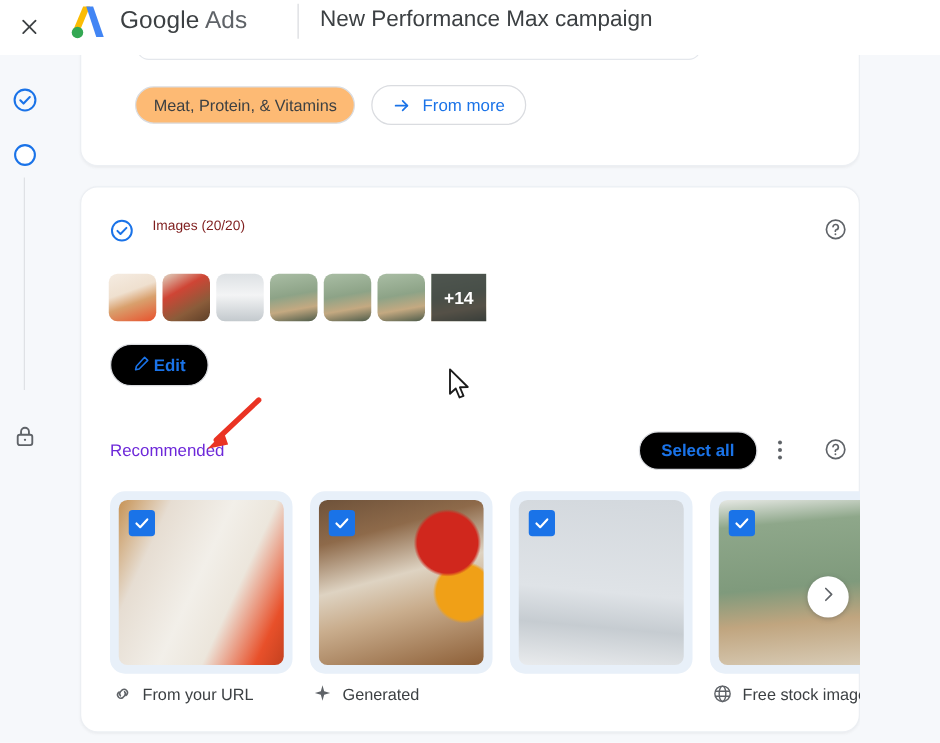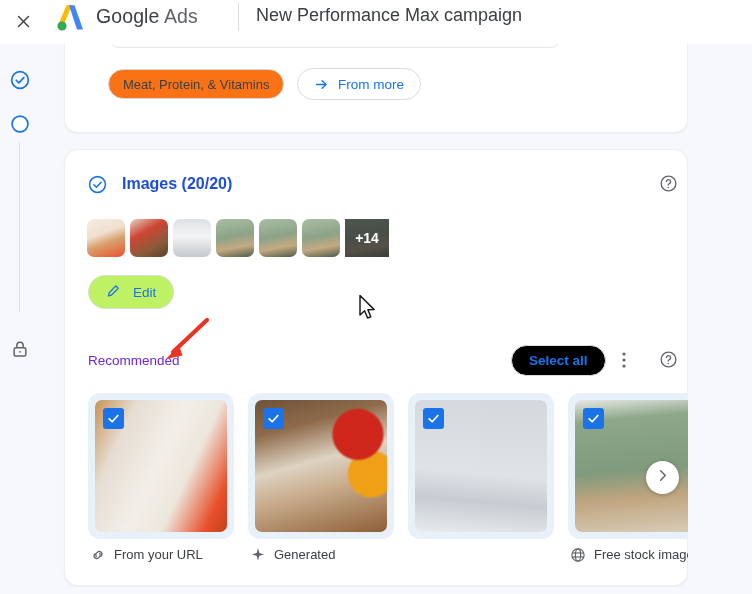--- a/index.html
+++ b/index.html
@@ -67,36 +67,36 @@
     position: absolute; left: 44px; top: -14px; width: 452px; height: 62px;
     border: 1px solid #e4e7ec; border-radius: 10px; background:#fff;
   }
   .card-main  { left: 64px; top: 149px; width: 624px; height: 437px; }
 
   
   .chip {
     position: absolute; left: 108px; top: 69px; height: 30px;
     display: inline-flex; align-items: center; padding: 0 14px;
     border: 1px solid #dadce0; border-radius: 16px;
-    font-size: 13px; color: #3c4043; background:#f97316; white-space: nowrap;
+    font-size: 13px; color: #3c4043; background:#fdba74; white-space: nowrap;
   }
   .viewmore-btn {
     position: absolute; left: 297px; top: 68px; height: 32px;
     display: inline-flex; align-items: center; gap: 9px; padding: 0 16px;
     border: 1px solid #dadce0; border-radius: 16px; background: #fff;
     font-size: 13.5px; color: #1a73e8; font-weight: 500; cursor: pointer;
     white-space: nowrap;
   }
   .viewmore-btn svg { display: block; }
 
   
   .sec-check { position: absolute; left: 88px; top: 175px; width: 19px; height: 19px; }
   .sec-title {
     position: absolute; left: 122px; top: 175px;
-    font-size: 16px; color: #1d4ed8; white-space: nowrap; font-weight: bold;
+    font-size: 11px; color: #7f1d1d; white-space: nowrap;
   }
   .help-icon-main { position: absolute; left: 659px; top: 174px; width: 19px; height: 19px; cursor: pointer; }
 
   
   .thumbs { position: absolute; left: 87px; top: 219px; display: flex; gap: 5px; }
   .thumb {
     width: 38px; height: 38px; border-radius: 7px;
     background-size: cover; background-position: center;
     position: relative; overflow: hidden; cursor: pointer;
     flex: 0 0 auto;
@@ -106,23 +106,23 @@
     display: flex; align-items: center; justify-content: center;
     color: #fff; font-size: 14px; font-weight: 700;
     position: relative; overflow: hidden; cursor: pointer; flex: 0 0 auto;
   }
   .thumb-more .dim { position:absolute; inset:0; background: rgba(50,52,52,0.76); }
   .thumb-more span { position: relative; z-index: 2; }
 
   
   .btn-edit {
     position: absolute; left: 88px; top: 275px; height: 34px;
-    display: inline-flex; align-items: center; gap: 12px; padding: 0 17px;
-    border: 1px solid #dadce0; border-radius: 17px; background: #bef264;
-    font-size: 13.5px; color: #1a73e8; font-weight: 400; cursor: pointer; white-space: nowrap;
+    display: inline-flex; align-items: center; gap: 2px; padding: 0 17px;
+    border: 1px solid #dadce0; border-radius: 17px; background: #000000;
+    font-size: 13.5px; color: #1a73e8; font-weight: 700; cursor: pointer; white-space: nowrap;
   }
   .btn-generate {
     position: absolute; left: 180px; top: 275px; height: 34px;
     display: inline-flex; align-items: center; gap: 9px; padding: 0 18px;
     border: none; border-radius: 17px; background: #e3f0fd;
     font-size: 13.5px; color: #1a73e8; font-weight: 600; cursor: pointer; white-space: nowrap;
   }
 
   
   .rec-label {
@@ -155,21 +155,21 @@
     position: relative; overflow: hidden;
   }
   .check-box {
     position: absolute; left: 8px; top: 8px;
     width: 21px; height: 21px; border-radius: 3px;
     background: #1a73e8;
     display: flex; align-items: center; justify-content: center;
     z-index: 5; cursor: pointer;
   }
   .img-caption {
-    display: flex; align-items: flex-start; gap: 8px;
+    display: flex; align-items: center; gap: 8px;
     margin-top: 8px; padding-left: 2px;
     font-size: 13px; color: #3c4043; white-space: nowrap;
   }
   .cap-icon { width: 16px; height: 16px; flex: 0 0 auto; color: #5f6368; }
 
   .next-arrow {
     position: absolute; left: 646px; top: 461px;
     width: 33px; height: 33px; border-radius: 50%;
     background: #fff; box-shadow: 0 1px 4px rgba(60,64,67,.35);
     display: flex; align-items: center; justify-content: center;

